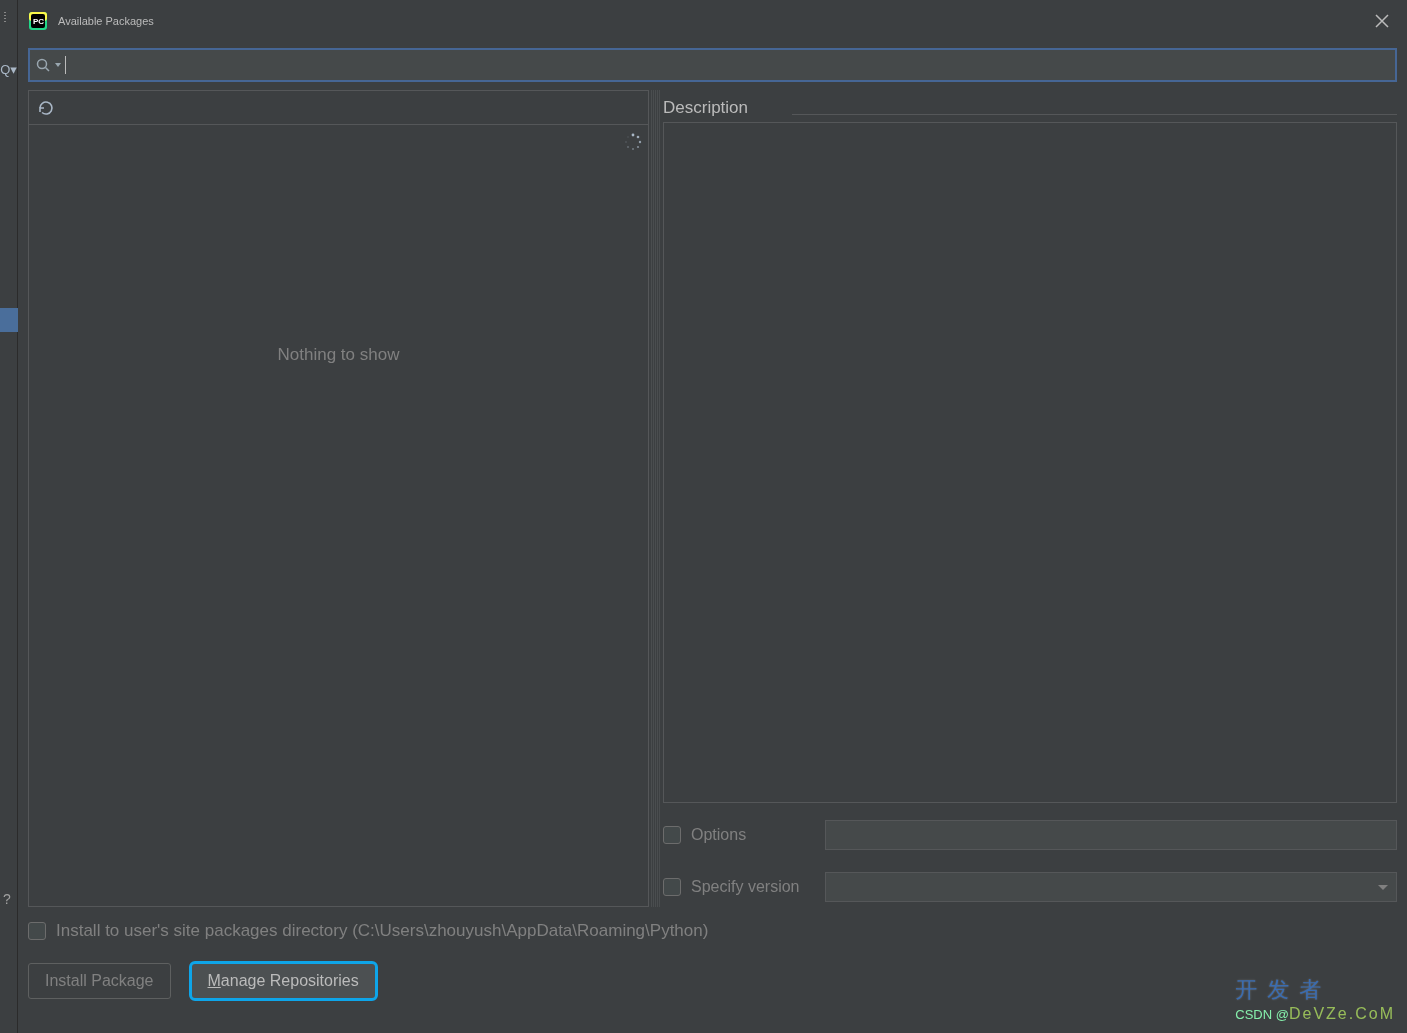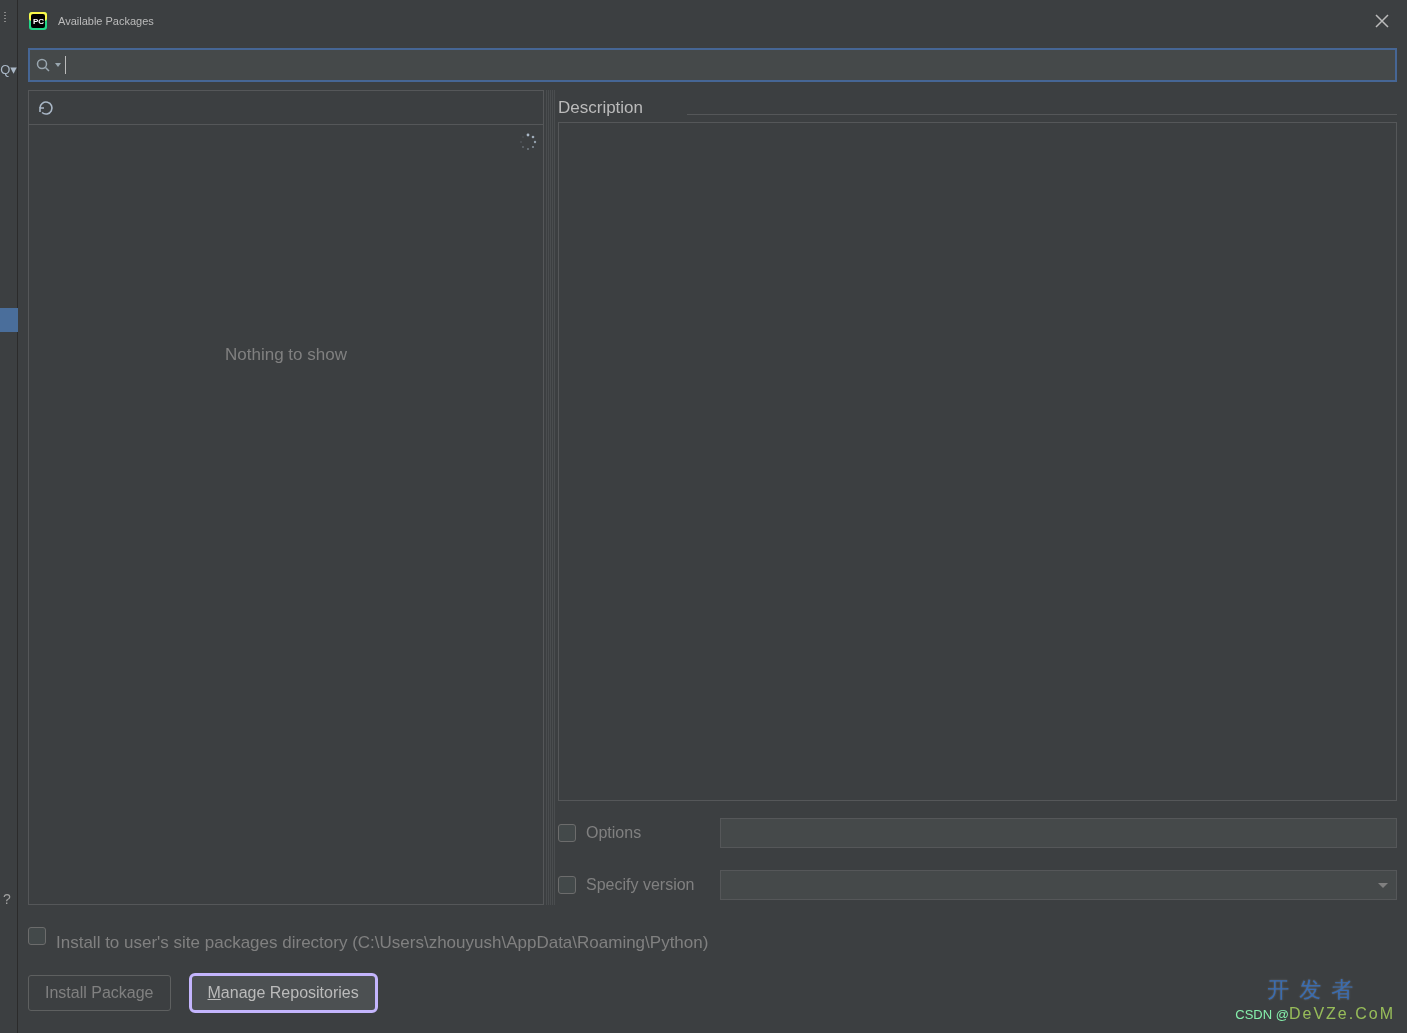--- a/index.html
+++ b/index.html
@@ -115,21 +115,21 @@
     width:1px;height:18px;background:#bbbbbb;
   }
   .content {
     flex:1;
     display:flex;
     padding: 0 10px 0 10px;
     gap:0;
     min-height:0;
   }
   .left-pane {
-    width: 516px;
+    width: 621px;
     display:flex;
     flex-direction:column;
     border:1px solid #555759;
     background:#3c3f41;
     position:relative;
   }
   .left-pane .toolbar {
     height:34px;
     display:flex;
     align-items:center;
@@ -230,53 +230,52 @@
   }
   .footer1 {
     padding: 14px 10px 0 10px;
     display:flex;
     align-items:center;
     gap:10px;
   }
   .footer1 .itext {
     color:#808080;
     font-size:17px;
-    margin-top:14px;
   }
   .footer2 {
-    padding: 20px 10px 20px 10px;
+    padding: 20px 10px 32px 10px;
     display:flex;
     align-items:center;
     gap:18px;
     position:relative;
   }
   .btn {
     height:36px;
     padding:0 16px;
     border:1px solid #5e6060;
     background:#3c3f41;
     color:#808080;
     font-size:16px;
     display:flex;
     align-items:center;
     border-radius:3px;
   }
   .btn-highlight {
-    border:3px solid #c4b5fd;
+    border:3px solid #0ea5e9;
     border-radius:6px;
     height:40px;
     background:#4c5052;
     color:#bbbbbb;
   }
   .btn-highlight .u { text-decoration: underline; }
   .watermark {
     position:absolute;
     right:12px;
     bottom:8px;
-    text-align:center;
+    text-align:left;
     color:#9aa7b0;
     font-size:13px;
     line-height:1.3;
     pointer-events:none;
   }
   .watermark .cn {
     color:#3a74c4;
     font-size:22px;
     letter-spacing:10px;
     font-weight:500;

